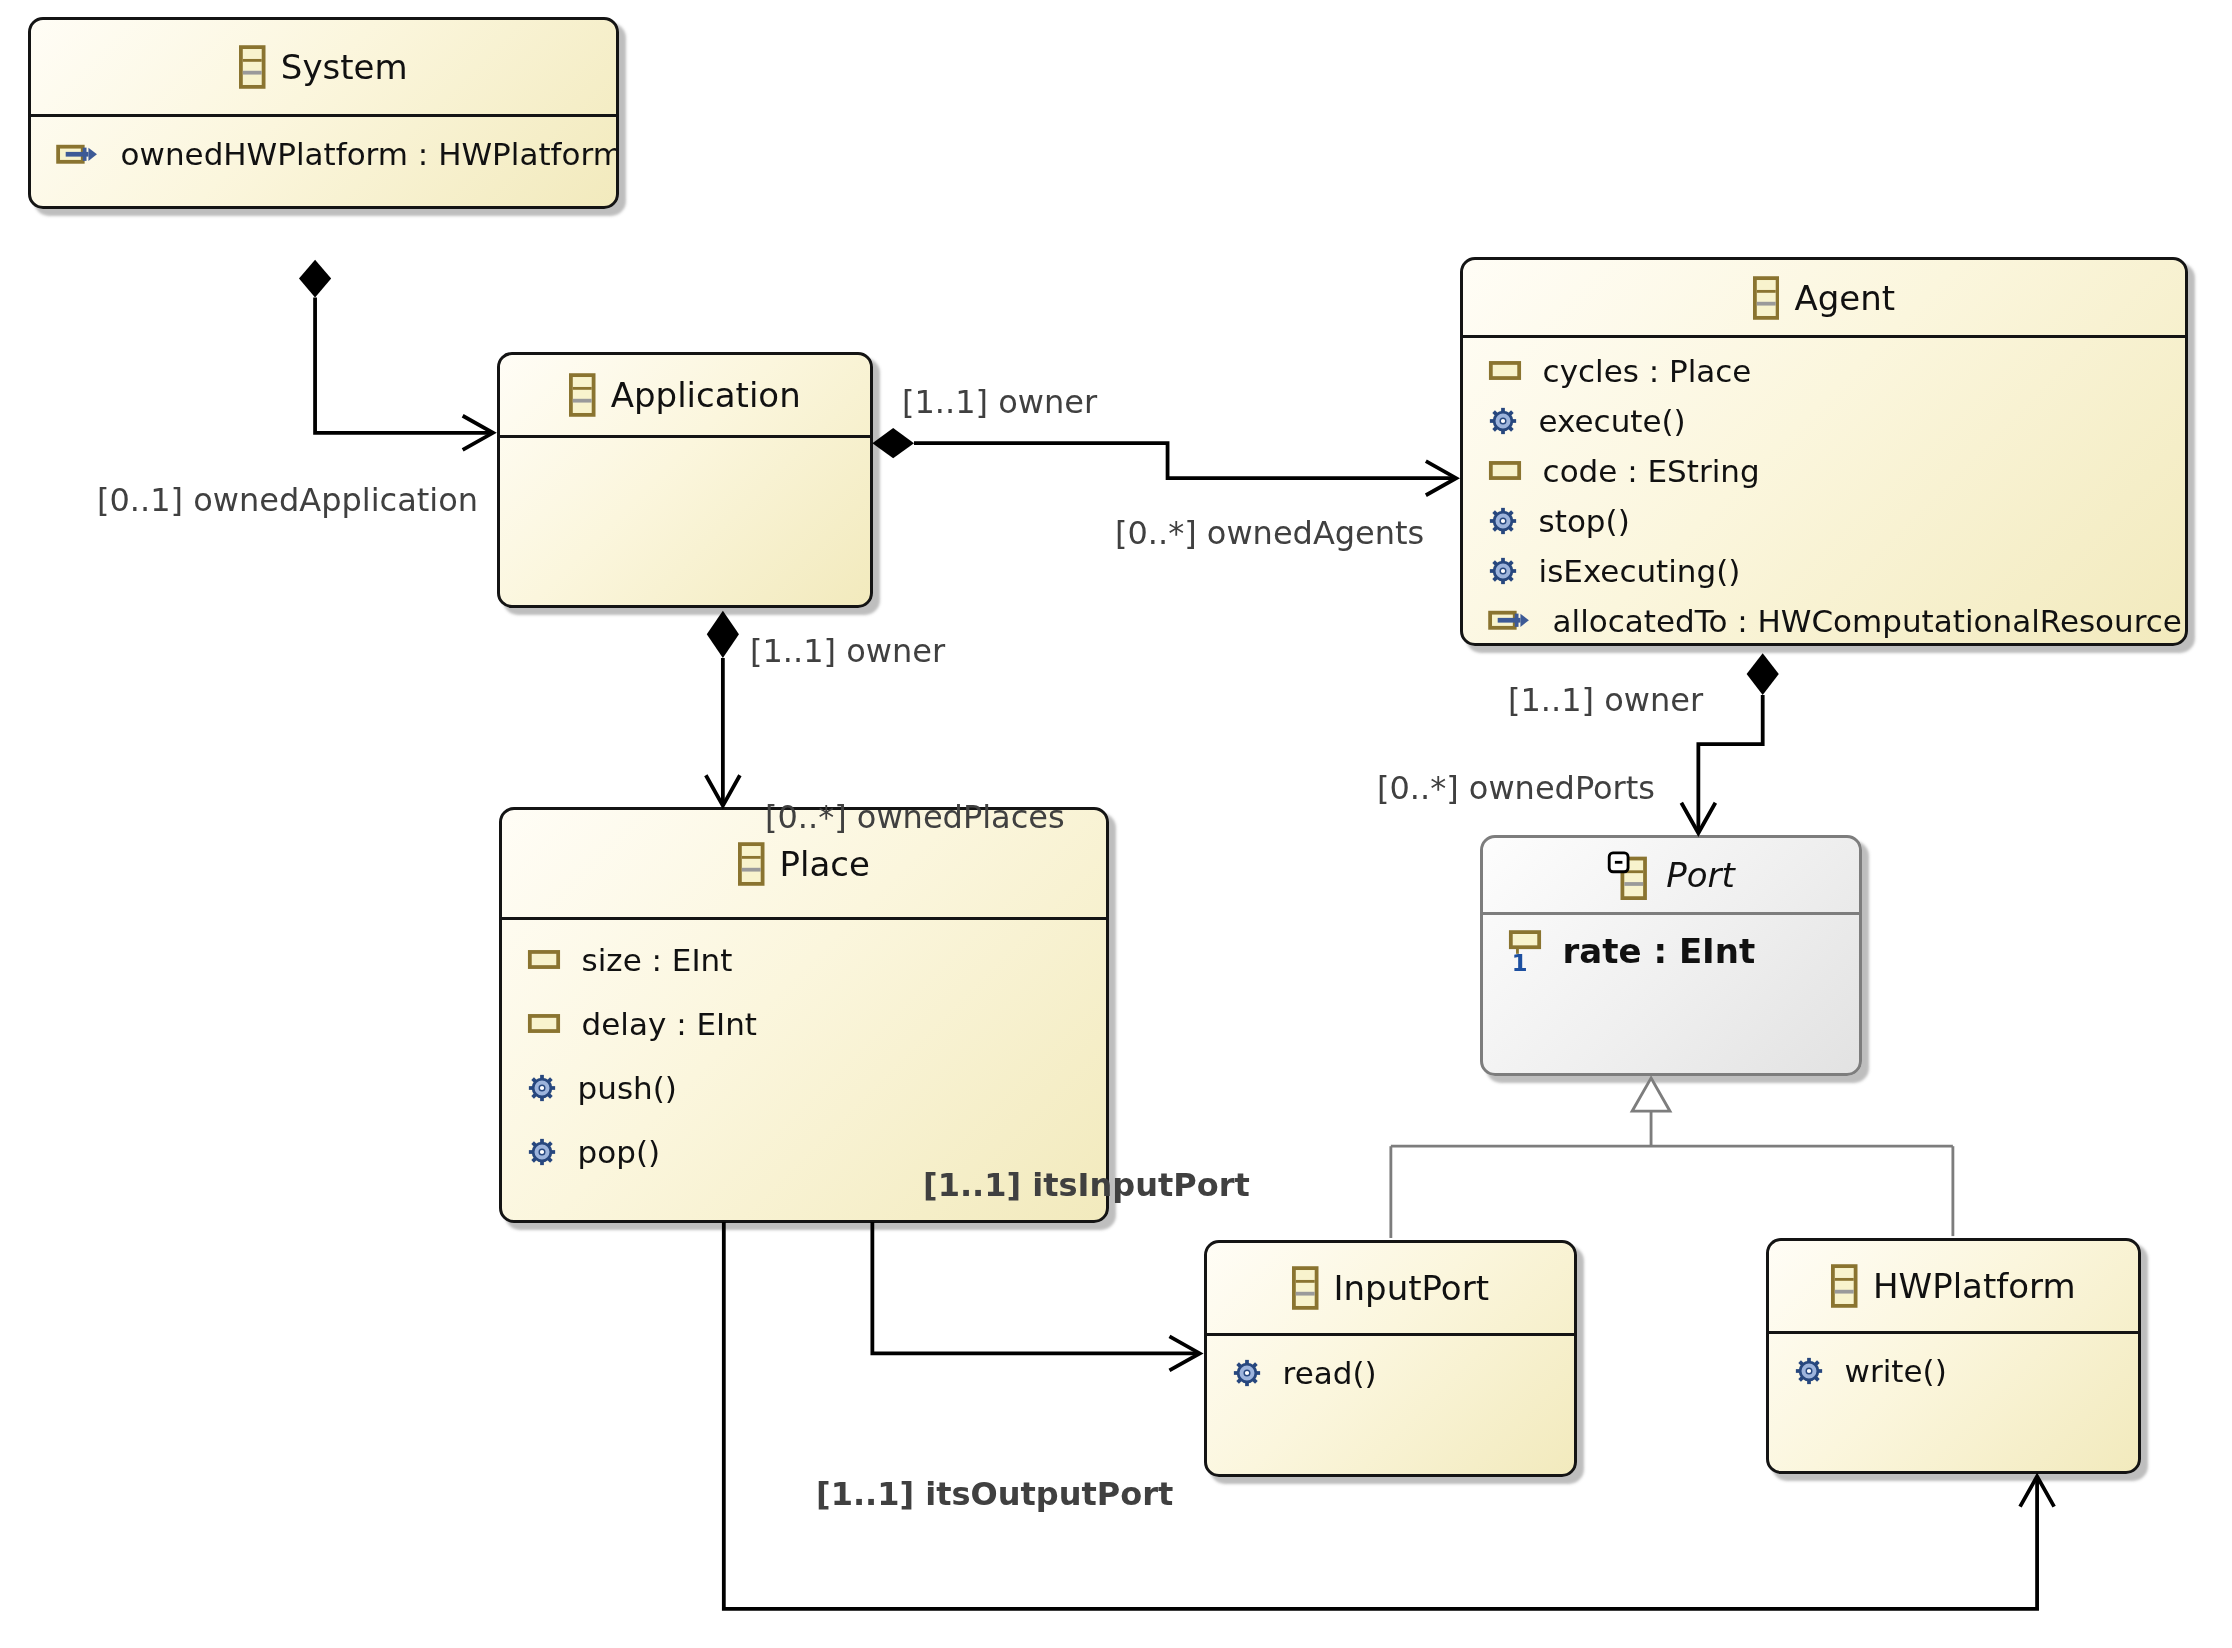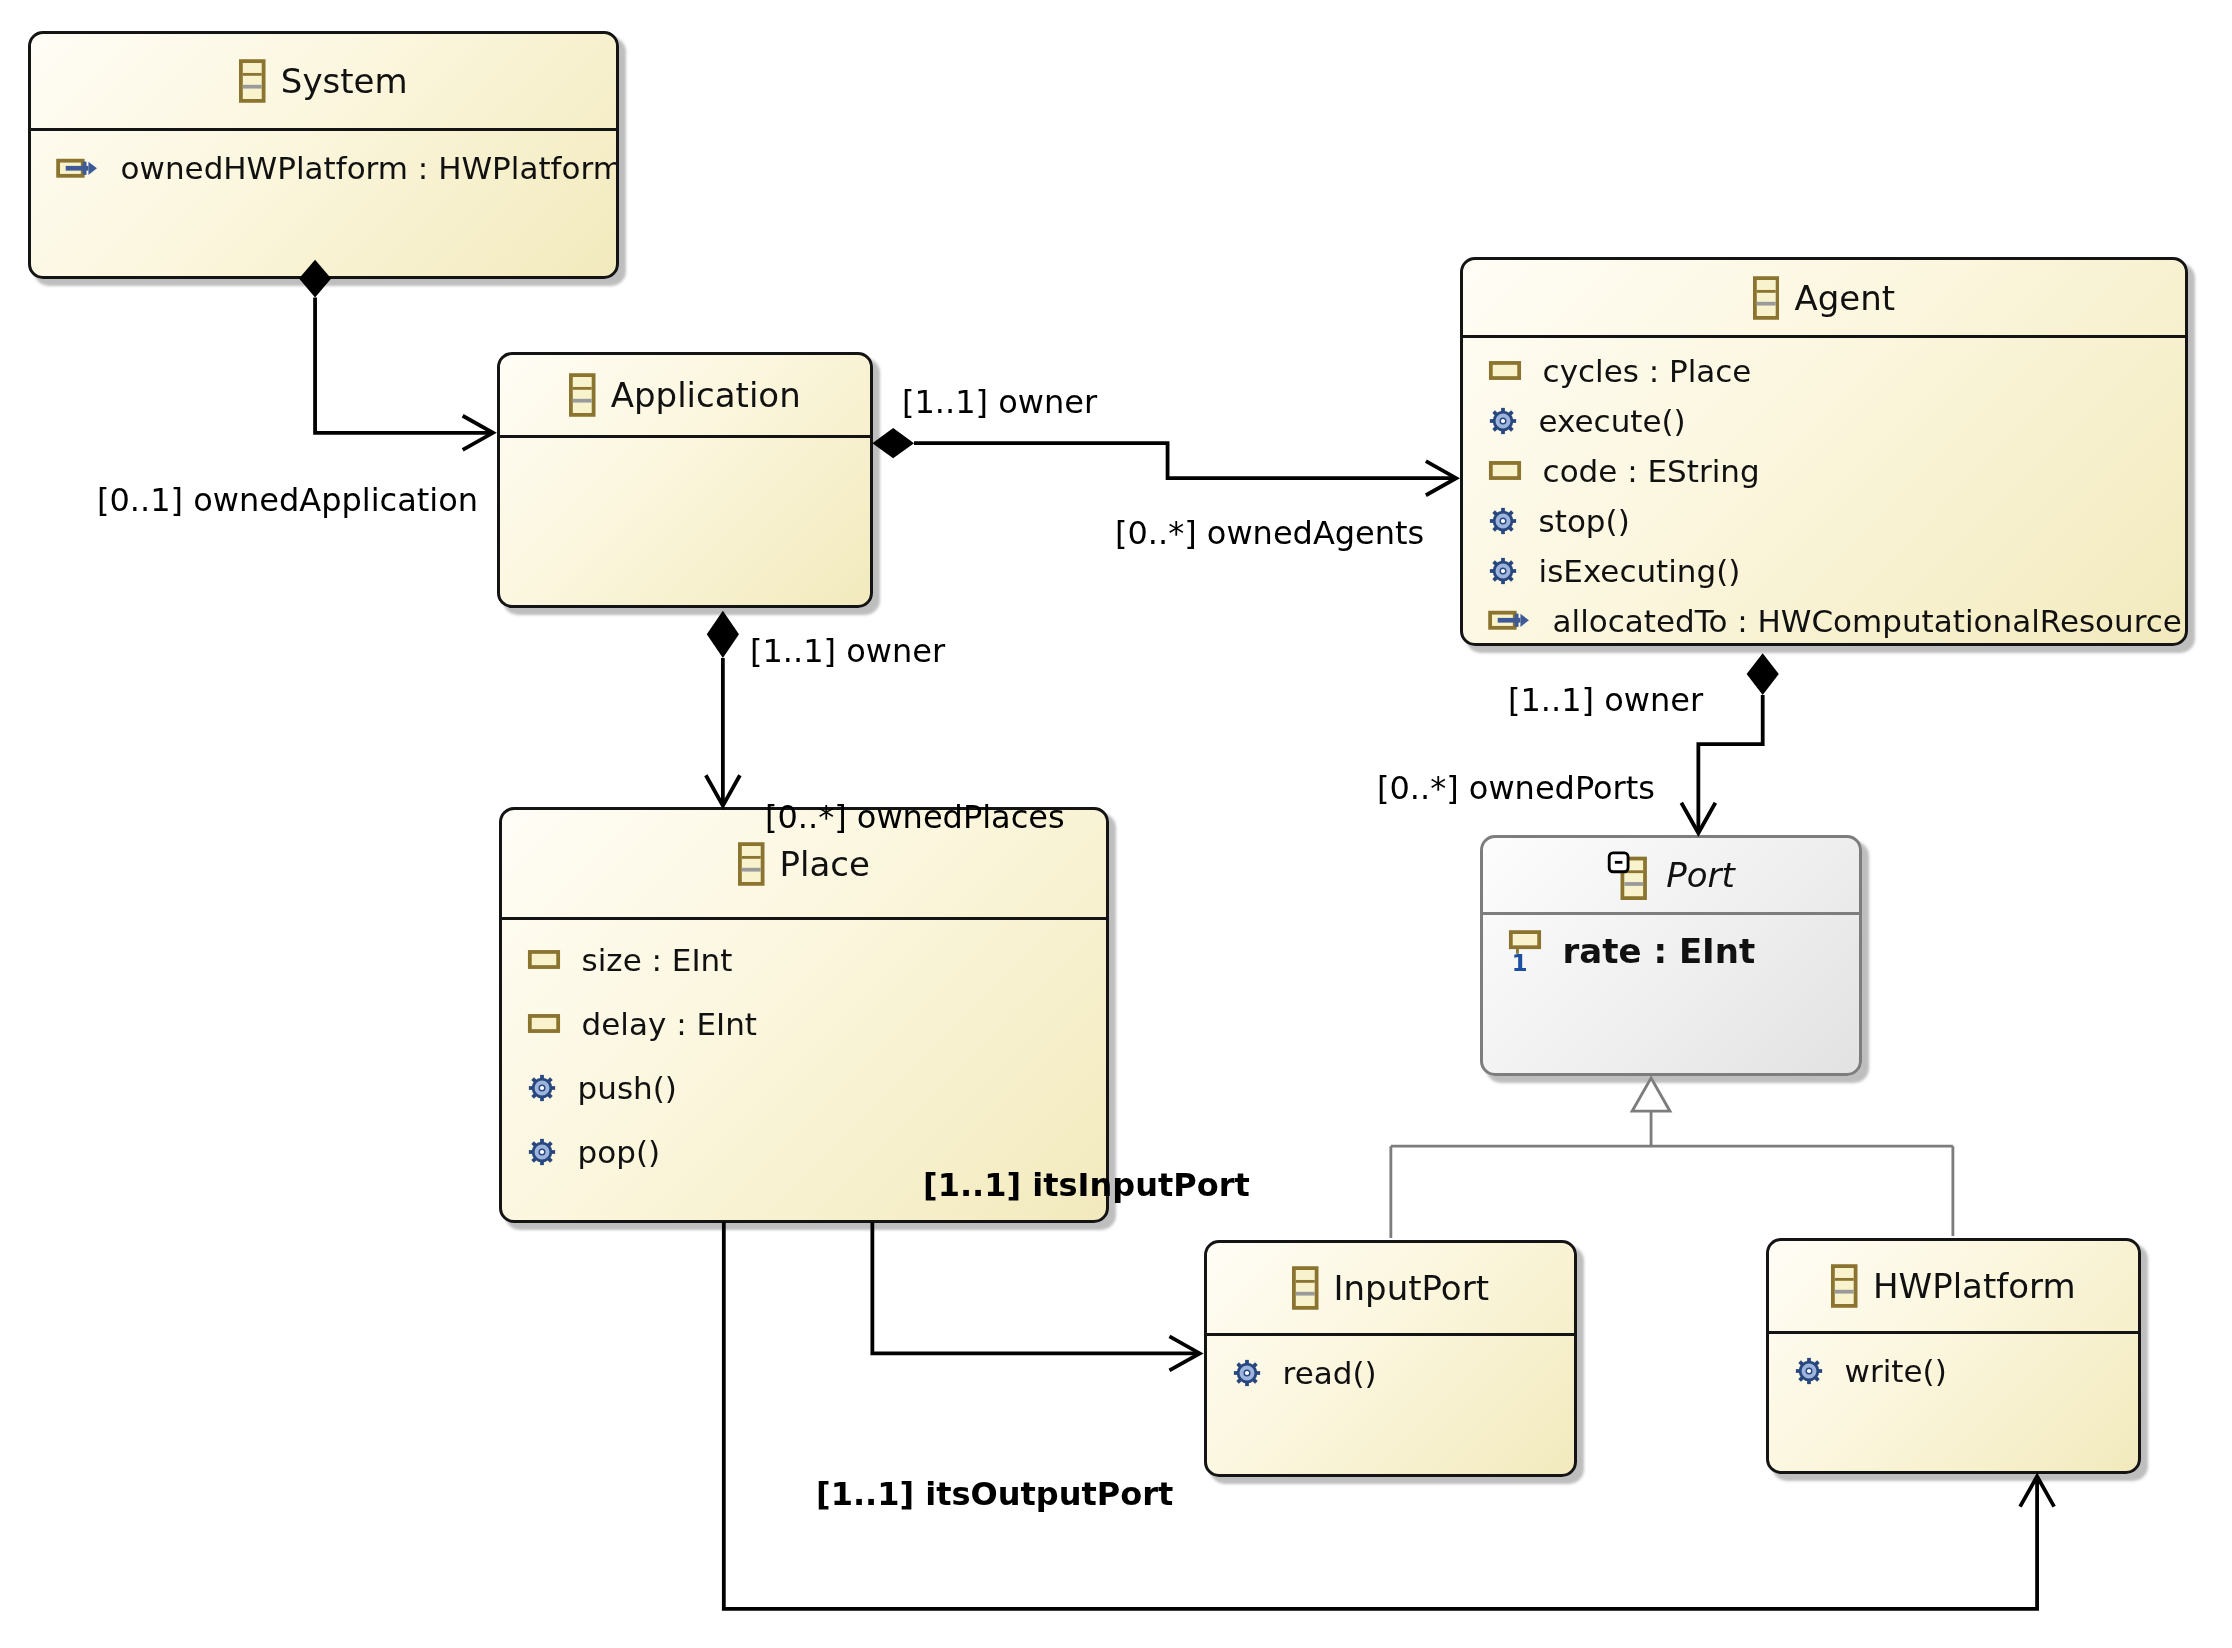--- a/index.html
+++ b/index.html
@@ -29,21 +29,21 @@
   .abstract-box{
     background:linear-gradient(135deg,#fdfdfd 0%,#efefef 55%,#e2e2e2 100%);
     border-color:#7d7d7d;
   }
   .abstract-box .hdr{border-bottom-color:#7d7d7d;}
   .abstract-box .title{font-style:italic;}
   .bold-attr{font-weight:bold;font-size:34px;}
   .icon{display:inline-flex;align-items:center;justify-content:center;flex:none;}
   
   .edge-label{
-    position:absolute;font-size:32px;white-space:nowrap;z-index:6;color:#000000;
+    position:absolute;font-size:32px;white-space:nowrap;z-index:6;color:#404040;
   }
   .edge-label.bold{font-weight:bold;}
   
   #edges{position:absolute;left:0;top:0;z-index:4;}
 </style>
 </head>
 <body>
 
 <div id="canvas">
 
@@ -91,21 +91,21 @@
       <path d="M1236,1412 L1268,1430 L1236,1448"></path>
     </g>
 
      OutputPort --&gt;
     <g stroke="#000000" stroke-width="4" fill="none">
       <path d="M765,1291 L765,1700 L2153,1700 L2153,1562"></path>
       <path d="M2135,1592 L2153,1560 L2171,1592"></path>
     </g>
   </svg>
 
-  <div class="uml-box" style="left:28px;top:31px;width:591px;height:248px;">
+  <div class="uml-box" style="left:28px;top:17px;width:591px;height:192px;">
     <div class="hdr-wrap" style="height:97px;">
       <div class="hdr">
         <span class="icon">
           <svg width="26.5" height="44" viewBox="0 0 28 46">
             <rect x="2" y="2" width="24" height="42" fill="#f8f3cd" stroke="#8a7430" stroke-width="4"></rect>
             <line x1="4" y1="16" x2="24" y2="16" stroke="#8a7430" stroke-width="3"></line>
             <line x1="4" y1="29" x2="24" y2="29" stroke="#9a9a9a" stroke-width="4"></line>
           </svg>
         </span>
         <span class="title">System</span>

